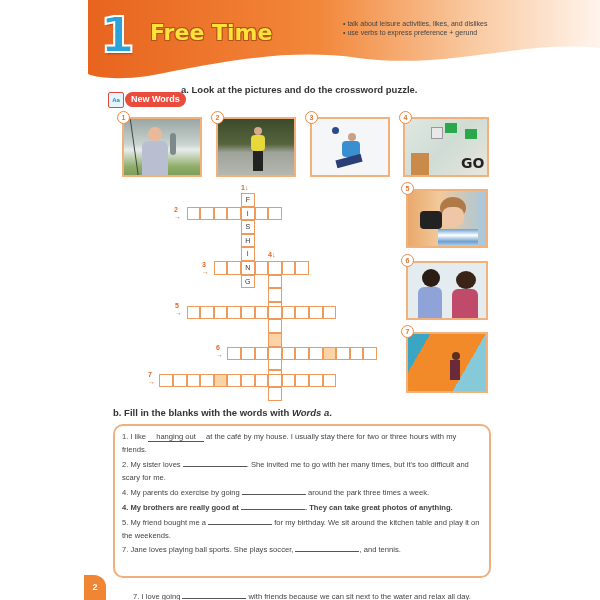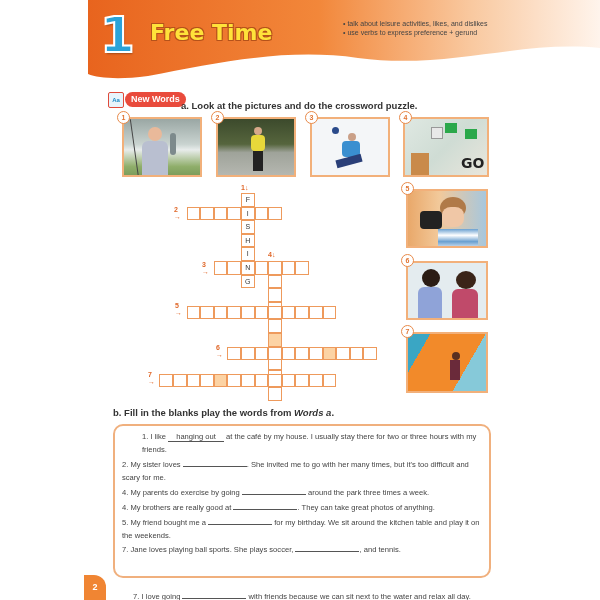--- a/index.html
+++ b/index.html
@@ -6,21 +6,21 @@
   body{width:600px;height:600px;position:relative;overflow:hidden;font-family:"Liberation Sans",sans-serif;color:#3a3a3a;}
   .header-band{position:absolute;left:88px;top:0;width:512px;height:80px;overflow:hidden;}
   .header-band svg{position:absolute;left:0;top:0;}
   .unit-num{position:absolute;left:100px;top:8px;font-family:"DejaVu Sans",sans-serif;font-weight:bold;font-size:50px;color:#2aa3d8;-webkit-text-stroke:2px #fff;line-height:54px;text-shadow:1px 2px 2px rgba(0,0,0,0.3);}
   .unit-title{position:absolute;left:150px;top:20px;font-family:"DejaVu Sans",sans-serif;font-weight:bold;font-size:22px;color:#ffe23a;text-shadow:1px 1px 0 #b5521a,-1px -1px 0 #b5521a,1px -1px 0 #b5521a,-1px 1px 0 #b5521a;}
   .lesson{position:absolute;left:343px;top:19px;}
   .lesson-title{font-weight:bold;color:#e2611e;font-size:11px;margin-bottom:1px;}
   .lesson-obj{font-size:7px;color:#444;line-height:9px;}
   .aa-icon{position:absolute;left:108px;top:92px;width:14px;height:14px;border:1.5px solid #e04a3a;border-radius:2px;background:#e8f4fb;font-size:6px;font-weight:bold;color:#1c8ac6;text-align:center;line-height:14px;}
   .nw-badge{position:absolute;left:125px;top:92px;height:15px;padding:0 6px;background:#e94b3c;border-radius:8px;color:#fff;font-weight:bold;font-size:9px;line-height:15px;}
-  .task-a{position:absolute;left:181px;top:100px;font-weight:bold;font-size:9.5px;color:#333;}
+  .task-a{position:absolute;left:181px;top:84px;font-weight:bold;font-size:9.5px;color:#333;}
   .photo{position:absolute;border:2px solid #f2b07a;box-sizing:border-box;overflow:hidden;}
   .photo-num{position:absolute;width:11px;height:11px;border:1.5px solid #e88a4a;border-radius:50%;background:#fff;font-size:7px;color:#e07432;text-align:center;line-height:11px;font-weight:bold;}
   .cell{position:absolute;width:13.6px;height:13.6px;border:1px solid #ee9a5c;box-sizing:border-box;background:#fff;font-size:7px;color:#333;text-align:center;line-height:12px;}
   .cell.hl{background:#fcd3a4;}
   .clue{position:absolute;font-size:7px;color:#e0682a;font-weight:bold;}
   .task-b{position:absolute;left:113px;top:407px;font-weight:bold;font-size:9.5px;color:#333;}
   .task-b i{font-style:italic;}
   .box{position:absolute;left:113px;top:424px;width:378px;height:154px;border:2px solid #f0b07e;border-radius:10px;box-sizing:border-box;}
   .sent{position:absolute;left:122px;font-size:7.6px;color:#444;line-height:12.5px;width:360px;}
   .blank{display:inline-block;width:64px;border-bottom:1px solid #555;height:8px;vertical-align:baseline;}
@@ -173,24 +173,24 @@
   </div>
 
 <div class="clue" style="left:241px;top:184px;"><span>1</span>↓</div>
 <div class="clue" style="left:174px;top:206px;line-height:7px;"><span>2</span><br>→</div>
 <div class="clue" style="left:202px;top:261px;line-height:7px;"><span>3</span><br>→</div>
 <div class="clue" style="left:268px;top:251px;"><span>4</span>↓</div>
 <div class="clue" style="left:175px;top:302px;line-height:7px;"><span>5</span><br>→</div>
 <div class="clue" style="left:216px;top:344px;line-height:7px;"><span>6</span><br>→</div>
 <div class="clue" style="left:148px;top:371px;line-height:7px;"><span>7</span><br>→</div>
 
-<div class="task-b"><span>b. Fill in the blanks play the words from </span><i>Words a</i><span>.</span></div>
+<div class="task-b"><span>b. Fill in the blanks with the words with </span><i>Words a</i><span>.</span></div>
 <div class="box"></div>
 
-<div class="sent" style="top:431px;margin-left:20px;"><span>1. I like </span><span class="filled">hanging out</span><span> at the café by my house. I usually stay there for two or three hours with my friends.</span></div>
+<div class="sent" style="top:431px;"><span>1. I like </span><span class="filled">hanging out</span><span> at the café by my house. I usually stay there for two or three hours with my friends.</span></div>
 <div class="sent" style="top:458px;"><span>2. My sister loves </span><span class="blank"></span><span>. She invited me to go with her many times, but it's too difficult and scary for me.</span></div>
 <div class="sent" style="top:486px;"><span>4. My parents do exercise by going </span><span class="blank"></span><span> around the park three times a week.</span></div>
-<div class="sent" style="top:501px;"><span>4. My brothers are really good at </span><span class="blank"></span><span>. They can take great photos of anything.</span></div>
+<div class="sent" style="top:501px;font-weight:bold;"><span>4. My brothers are really good at </span><span class="blank"></span><span>. They can take great photos of anything.</span></div>
 <div class="sent" style="top:516px;"><span>5. My friend bought me a </span><span class="blank"></span><span> for my birthday. We sit around the kitchen table and play it on the weekends.</span></div>
 <div class="sent" style="top:543px;"><span>7. Jane loves playing ball sports. She plays soccer, </span><span class="blank"></span><span>, and tennis.</span></div>
 <div class="sent" style="top:590px;text-align:center;"><span>7. I love going </span><span class="blank"></span><span> with friends because we can sit next to the water and relax all day.</span></div>
 
 <div class="page-num">2</div>
 
 </body></html>

